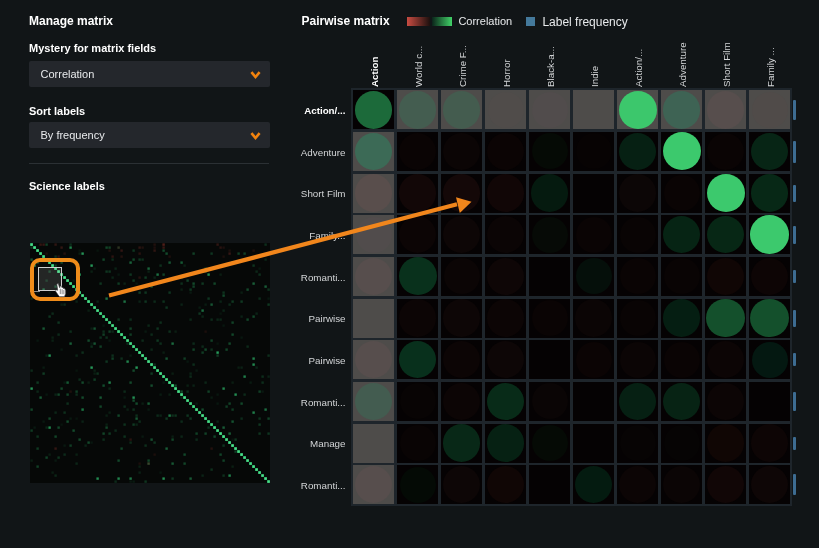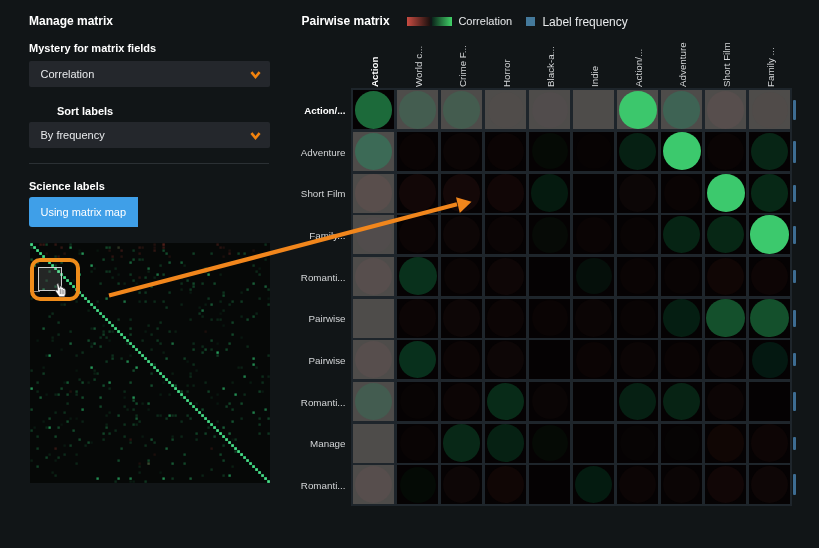--- a/index.html
+++ b/index.html
@@ -11,28 +11,27 @@
 .hl{background:#4e4c4a;}
 .circ{position:absolute;border-radius:50%;}
 .rowlab{position:absolute;font-size:9.8px;color:#d3d5d7;white-space:nowrap;}
 .bar{position:absolute;width:2.5px;background:#3d6c92;border-radius:1px;}
 </style></head><body>
 <div class="abs b" style="left:29px;top:13.8px;font-size:12px;">Manage matrix</div>
 <div class="abs lbl" style="left:29px;top:42px;">Mystery for matrix fields</div>
 <div class="abs dd" style="left:28.5px;top:61px;">Correlation<svg class="abs" style="right:9px;top:9.5px;" width="11" height="8" viewBox="0 0 11 8">
       <path d="M1.4 1.2 L5.5 6 L9.6 1.2" fill="none" stroke="#f0820e" stroke-width="2.6"></path>
     </svg></div>
-<div class="abs lbl" style="left:29px;top:105px;margin-left:28px;">Sort labels</div>
+<div class="abs lbl" style="left:29px;top:105px;">Sort labels</div>
 <div class="abs dd" style="left:28.5px;top:122px;">By frequency<svg class="abs" style="right:9px;top:9.5px;" width="11" height="8" viewBox="0 0 11 8">
       <path d="M1.4 1.2 L5.5 6 L9.6 1.2" fill="none" stroke="#f0820e" stroke-width="2.6"></path>
     </svg></div>
 <div class="abs" style="left:29px;top:163px;width:240px;height:1px;background:#2b3034;"></div>
 <div class="abs lbl" style="left:29px;top:180px;">Science labels</div>
 <div class="abs" style="left:29px;top:197px;height:30px;display:flex;">
-    <div style="width:108.5px;background:#3f9fe8;color:#fff;font-size:11px;display:flex;align-items:center;justify-content:center;border-radius:3px 0 0 3px;">Using matrix map</div>
   </div>
 <svg class="abs" style="left:29.5px;top:243px;" width="240" height="240" viewBox="0 0 240 240">
     <rect width="240" height="240" fill="#060807"></rect>
     <rect x="123.4" y="57.4" width="2.4" height="2.4" fill="#2fd87a" opacity="0.16"></rect>
     <rect x="18.4" y="27.4" width="2.4" height="2.4" fill="#2fd87a" opacity="0.27"></rect>
     <rect x="36.4" y="138.4" width="2.4" height="2.4" fill="#2fd87a" opacity="0.21"></rect>
     <rect x="192.4" y="81.4" width="2.4" height="2.4" fill="#2fd87a" opacity="0.07"></rect>
     <rect x="165.4" y="159.4" width="2.4" height="2.4" fill="#2fd87a" opacity="0.08"></rect>
     <rect x="33.4" y="210.4" width="2.4" height="2.4" fill="#2fd87a" opacity="0.17"></rect>
     <rect x="216.4" y="45.4" width="2.4" height="2.4" fill="#2fd87a" opacity="0.31"></rect>

